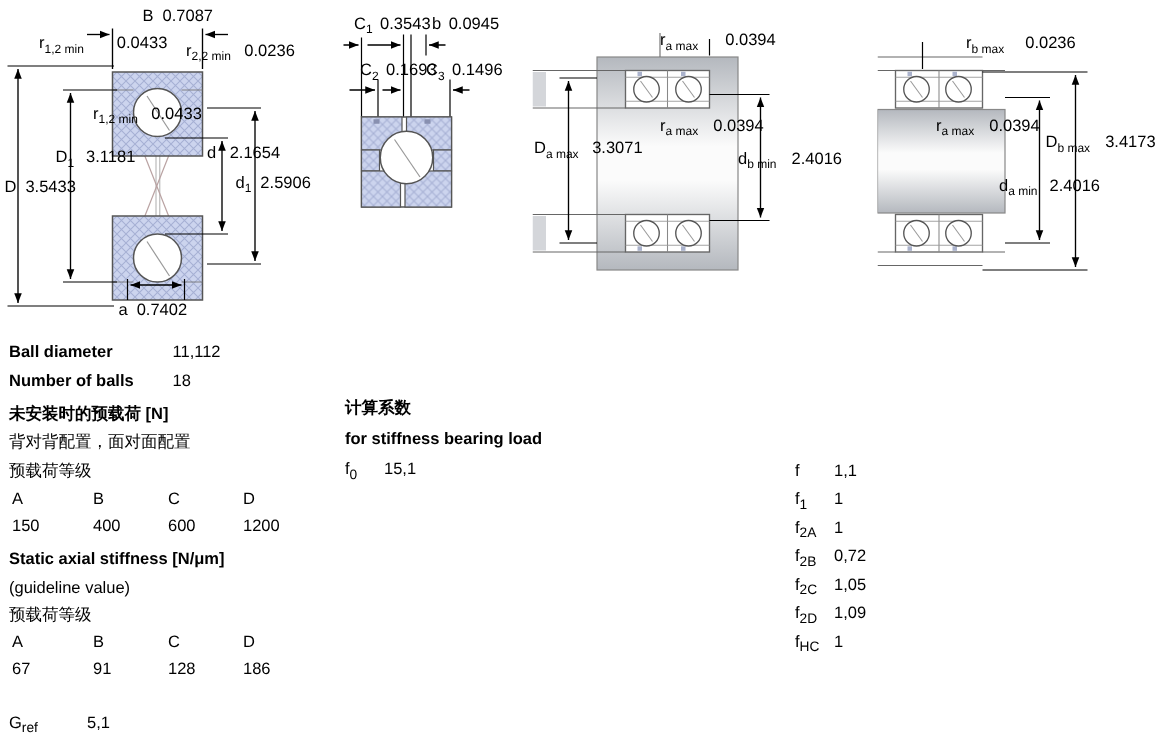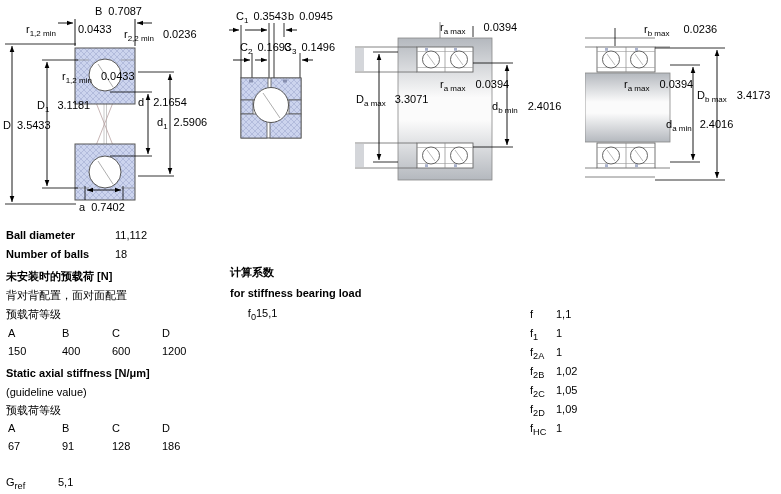--- a/index.html
+++ b/index.html
@@ -2,21 +2,21 @@
 <html><head>
 <meta charset="utf-8">
 <style>
   html,body{margin:0;padding:0;background:#fff;}
   .page{position:relative;width:781px;height:494px;background:#fff;overflow:hidden;
         font-family:"Liberation Sans","DejaVu Sans",sans-serif;font-size:11px;color:#000;}
   svg{position:absolute;}
   .dim{position:absolute;white-space:nowrap;font-size:11px;line-height:12px;z-index:3;}
   .dim sub{font-size:8px;line-height:8px;}
   .dv{display:inline-block;}
-  .txt{position:absolute;white-space:nowrap;line-height:13px;z-index:3;text-align:right;}
+  .txt{position:absolute;white-space:nowrap;line-height:13px;z-index:3;}
   .b{font-weight:bold;}
   .grid4{position:absolute;display:grid;grid-template-columns:54px 50px 50px 50px;z-index:3;}
   .frow{position:absolute;white-space:nowrap;z-index:3;}
   .fsym{display:inline-block;width:26px;}
   sub{vertical-align:sub;}
 </style>
 </head>
 <body>
 
 <div class="page">
@@ -304,18 +304,18 @@
   <span class="txt" style="left:6px;top:476px"><span>G</span><sub>ref</sub></span>
   <span class="txt" style="left:58px;top:476px">5,1</span>
 
   <span class="txt b" style="left:230px;top:266px">计算系数</span>
   <span class="txt b" style="left:230px;top:287px">for stiffness bearing load</span>
   <span class="txt" style="left:230px;top:307px"><span class="fsym"><span>f</span><sub>0</sub></span><span>15,1</span></span>
 
   <span class="frow" style="left:530px;top:308px"><span class="fsym"><span>f</span><sub></sub></span><span>1,1</span></span>
   <span class="frow" style="left:530px;top:327px"><span class="fsym"><span>f</span><sub>1</sub></span><span>1</span></span>
   <span class="frow" style="left:530px;top:346px"><span class="fsym"><span>f</span><sub>2A</sub></span><span>1</span></span>
-  <span class="frow" style="left:530px;top:365px"><span class="fsym"><span>f</span><sub>2B</sub></span><span>1,02</span></span>
+  <span class="frow" style="left:530px;top:365px"><span class="fsym"><span>f</span><sub>2B</sub></span><span>0,72</span></span>
   <span class="frow" style="left:530px;top:384px"><span class="fsym"><span>f</span><sub>2C</sub></span><span>1,05</span></span>
   <span class="frow" style="left:530px;top:403px"><span class="fsym"><span>f</span><sub>2D</sub></span><span>1,09</span></span>
   <span class="frow" style="left:530px;top:422px"><span class="fsym"><span>f</span><sub>HC</sub></span><span>1</span></span>
 
 </div>
 
 </body></html>

